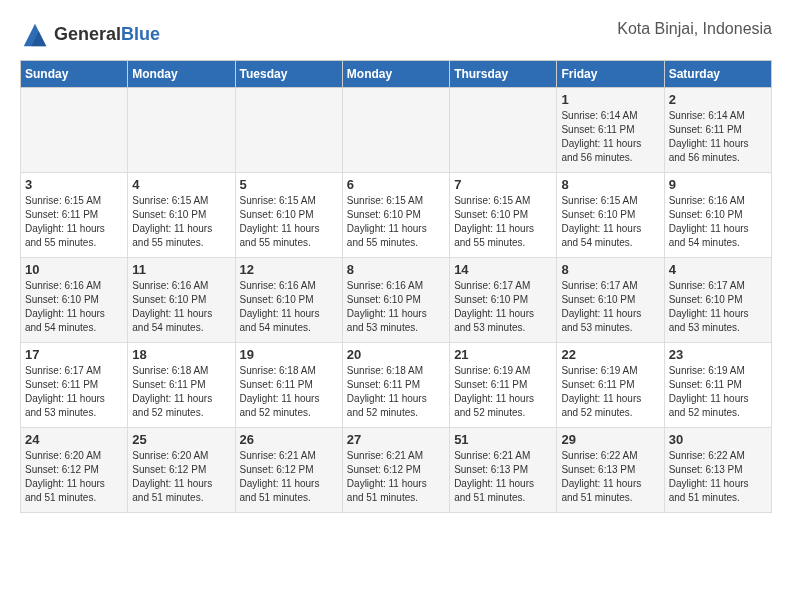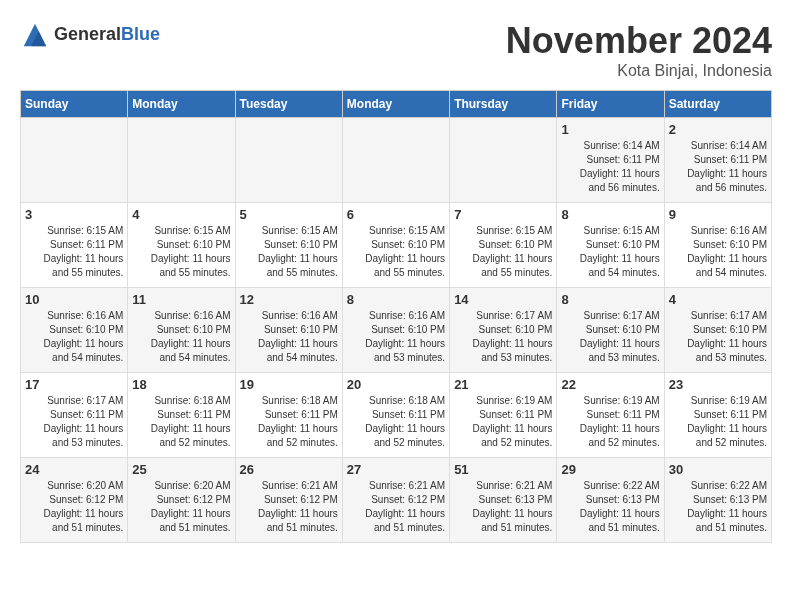--- a/index.html
+++ b/index.html
@@ -83,42 +83,40 @@
     .day-num {
       font-weight: bold;
       font-size: 13px;
       display: block;
       margin-bottom: 2px;
     }
     .day-info {
       font-size: 10px;
       line-height: 1.4;
       color: #333;
-      text-align: right;
     }
     .empty-cell {
       background-color: #f5f5f5;
     }
   </style>
 </head>
 <body>
 
 <div class="header">
   <div class="logo">
     <svg class="logo-icon" viewBox="0 0 40 40" xmlns="http://www.w3.org/2000/svg">
       <polygon points="5,35 20,5 35,35" fill="#2e6db4"></polygon>
       <polygon points="15,35 25,15 35,35" fill="#1a4a8a" opacity="0.6"></polygon>
     </svg>
     <div class="logo-text">
       <span class="logo-general">General</span>
       <span class="logo-blue">Blue</span>
     </div>
   </div>
   <div class="title-block">
-    <div class="month-title">November 2024</div>
     <div class="location">Kota Binjai, Indonesia</div>
   </div>
 </div>
 
 <table>
   <thead>
     <tr>
     <th>Sunday</th>
         <th>Monday</th>
         <th>Tuesday</th>

